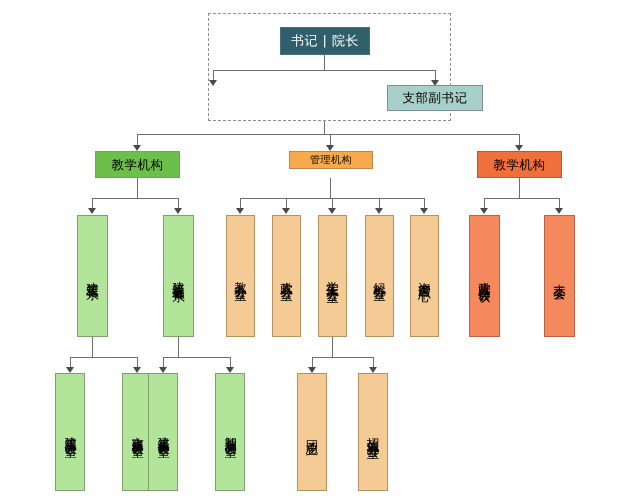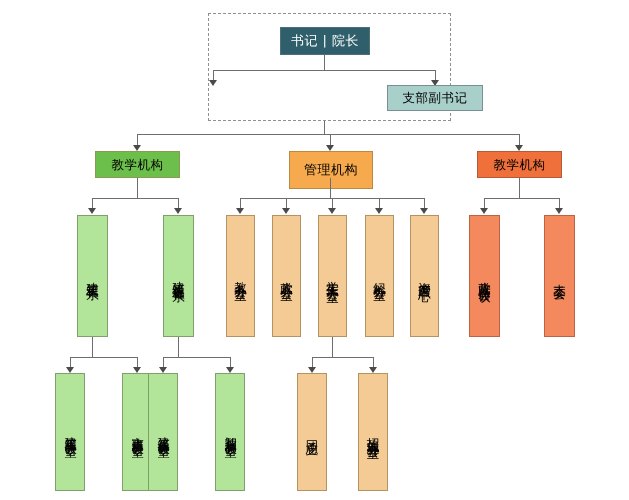--- a/index.html
+++ b/index.html
@@ -80,21 +80,21 @@
   <div class="ln h" style="left:137px; top:134px; width:383px;"></div>
 
   <div class="ln v" style="left:137px; top:134px; height:12px;"></div>
   <div class="arrow" style="left:133px; top:145px;"></div>
   <div class="ln v" style="left:330px; top:134px; height:12px;"></div>
   <div class="arrow" style="left:326px; top:145px;"></div>
   <div class="ln v" style="left:519px; top:134px; height:12px;"></div>
   <div class="arrow" style="left:515px; top:145px;"></div>
 
   <div class="node t-green" style="left:95px; top:151px; width:85px; height:27px; font-size:12.5px;">教学机构</div>
-  <div class="node t-orange" style="left:289px; top:151px; width:84px; height:38px; font-size:13px;">管理机构</div>
+  <div class="node t-orange" style="left:289px; top:151px; width:84px; height:18px; font-size:10px;">管理机构</div>
   <div class="node t-red" style="left:477px; top:151px; width:85px; height:27px; font-size:12.5px;">教学机构</div>
 
   <div class="ln v" style="left:137px; top:178px; height:21px;"></div>
   <div class="ln h" style="left:92px; top:198px; width:87px;"></div>
   <div class="ln v" style="left:92px; top:198px; height:11px;"></div>
   <div class="arrow" style="left:88px; top:208px;"></div>
   <div class="ln v" style="left:178px; top:198px; height:11px;"></div>
   <div class="arrow" style="left:174px; top:208px;"></div>
 
   <div class="node t-lgreen vert" style="left:77px; top:215px; width:31px; height:122px; font-size:12.5px;">建筑工程系</div>

